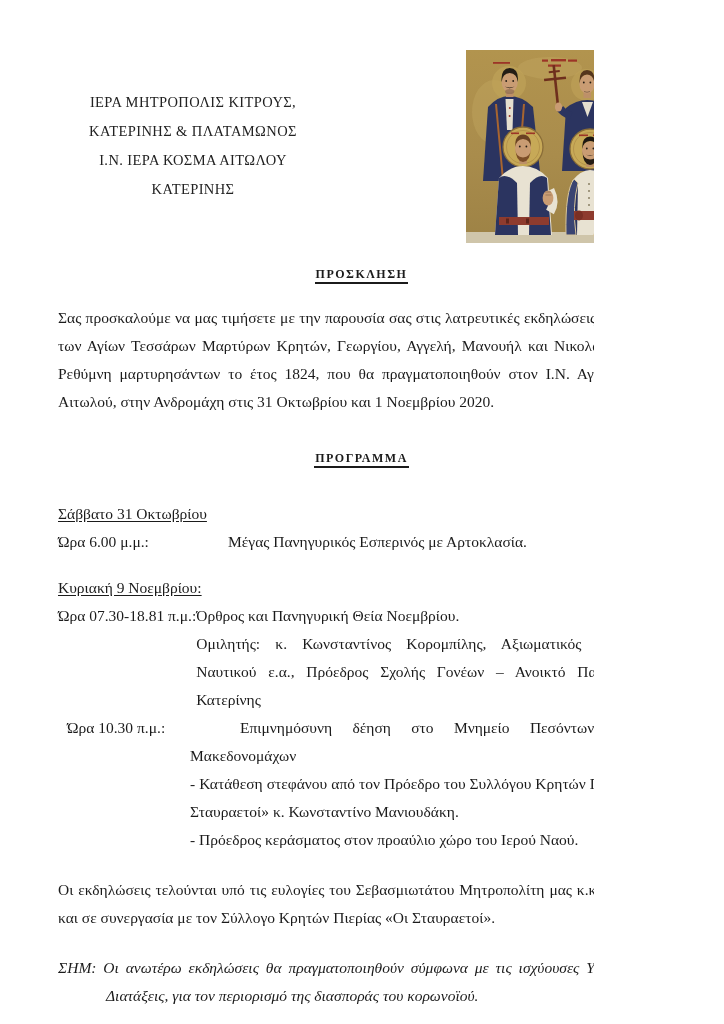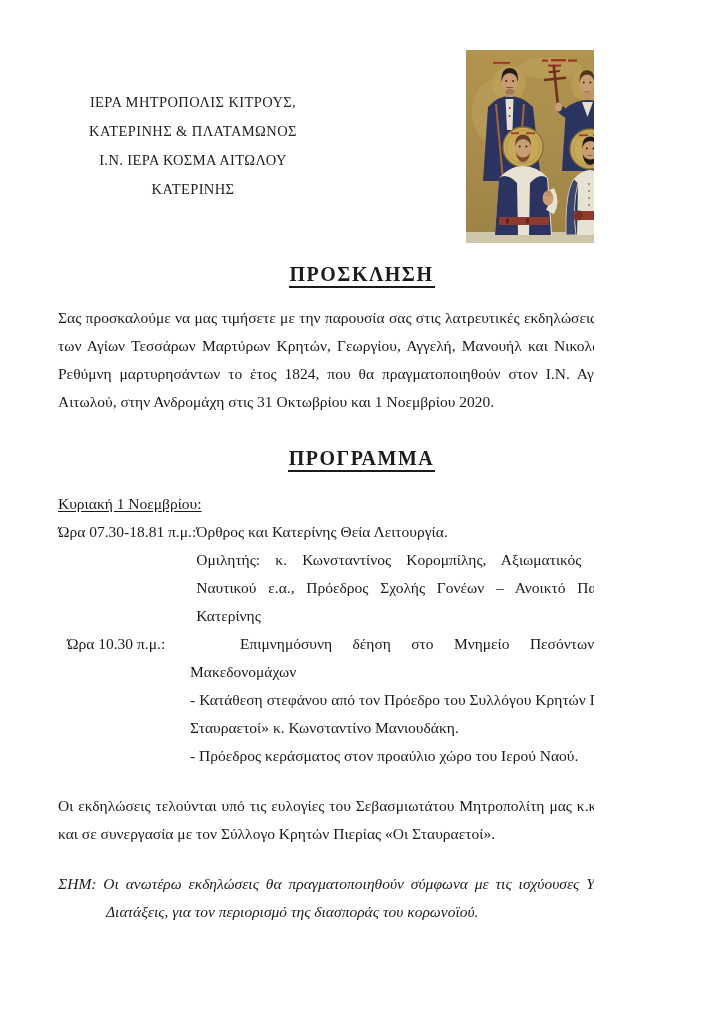--- a/index.html
+++ b/index.html
@@ -11,21 +11,21 @@
   .letterhead{
     position:absolute;left:58px;top:88px;width:270px;text-align:center;
     font-size:14.5px;line-height:29px;letter-spacing:.4px;color:#222;
   }
   
   .icon-frame{position:absolute;left:466px;top:50px;width:167px;height:193px;}
   .icon-frame svg{display:block;}
   
   .flow{position:absolute;left:58px;top:252px;width:607px;font-size:15.5px;line-height:28px;}
   .doc-title{
-    text-align:center;font-weight:bold;font-size:20px;letter-spacing:1.5px;
+    text-align:center;font-weight:bold;font-size:12px;letter-spacing:1.5px;
   }
   .doc-title span{border-bottom:2px solid #1b1b1b;padding:0 1px 1px 1px;}
   .mt8{margin-top:8px;} .mt16{margin-top:28px;}
   .mt18{margin-top:18px;}
   .just{text-align:justify;}
   .sec-head{text-decoration:underline;text-underline-offset:2px;}
   .prog-row{display:flex;align-items:flex-start;}
   .time-label{flex:0 0 auto;white-space:nowrap;}
   .lab-sat{min-width:170px;}
   .lab-sun{min-width:132px;}
@@ -158,27 +158,36 @@
   </div>
 
   <div class="flow">
 
     <div class="doc-title mt8"><span>ΠΡΟΣΚΛΗΣΗ</span></div>
 
     <p class="just mt16" style="margin:16px 0 0 0;">Σας προσκαλούμε να μας τιμήσετε με την παρουσία σας στις λατρευτικές εκδηλώσεις, προς τιμή των Αγίων Τεσσάρων Μαρτύρων Κρητών, Γεωργίου, Αγγελή, Μανουήλ και Νικολάου των εν Ρεθύμνη μαρτυρησάντων το έτος 1824, που θα πραγματοποιηθούν στον Ι.Ν. Αγίου Κοσμά Αιτωλού, στην Ανδρομάχη στις 31 Οκτωβρίου και 1 Νοεμβρίου 2020.</p>
 
     <div class="doc-title mt16"><span>ΠΡΟΓΡΑΜΜΑ</span></div>
 
+    <div class="mt16">
+      <div class="sec-head">Σάββατο 31 Οκτωβρίου</div>
+      <div class="prog-row">
+        <div class="time-label lab-sat">Ώρα 6.00 μ.μ.:</div>
+        <div class="row-content">
+          <div class="cline nojust">Μέγας Πανηγυρικός Εσπερινός με Αρτοκλασία.</div>
+        </div>
+      </div>
+    </div>
 
     <div class="mt18">
-      <div class="sec-head">Κυριακή 1 Νοεμβρίου:</div>
+      <div class="sec-head">Κυριακή 9 Νοεμβρίου:</div>
       <div class="prog-row">
         <div class="time-label lab-sun">Ώρα 07.30-18.81 π.μ.:</div>
         <div class="row-content">
-          <div class="cline nojust">Όρθρος και Κατερίνης Θεία Λειτουργία.</div>
+          <div class="cline nojust">Όρθρος και Πανηγυρική Θεία Νοεμβρίου.</div>
           <div class="cline">Ομιλητής: κ. Κωνσταντίνος Κορομπίλης, Αξιωματικός Πολεμικού Ναυτικού ε.α., Πρόεδρος Σχολής Γονέων – Ανοικτό Πανεπιστήμιο Κατερίνης</div>
         </div>
       </div>
       <div class="prog-row">
         <div class="time-label lab-sun2">Ώρα 10.30 π.μ.:</div>
         <div class="row-content">
           <div class="cline indent-first">Επιμνημόσυνη δέηση στο Μνημείο Πεσόντων Κρητών Μακεδονομάχων</div>
           <div class="cline">- Κατάθεση στεφάνου από τον Πρόεδρο του Συλλόγου Κρητών Πιερίας «Οι Σταυραετοί» κ. Κωνσταντίνο Μανιουδάκη.</div>
           <div class="cline nojust">- Πρόεδρος κεράσματος στον προαύλιο χώρο του Ιερού Ναού.</div>
         </div>

